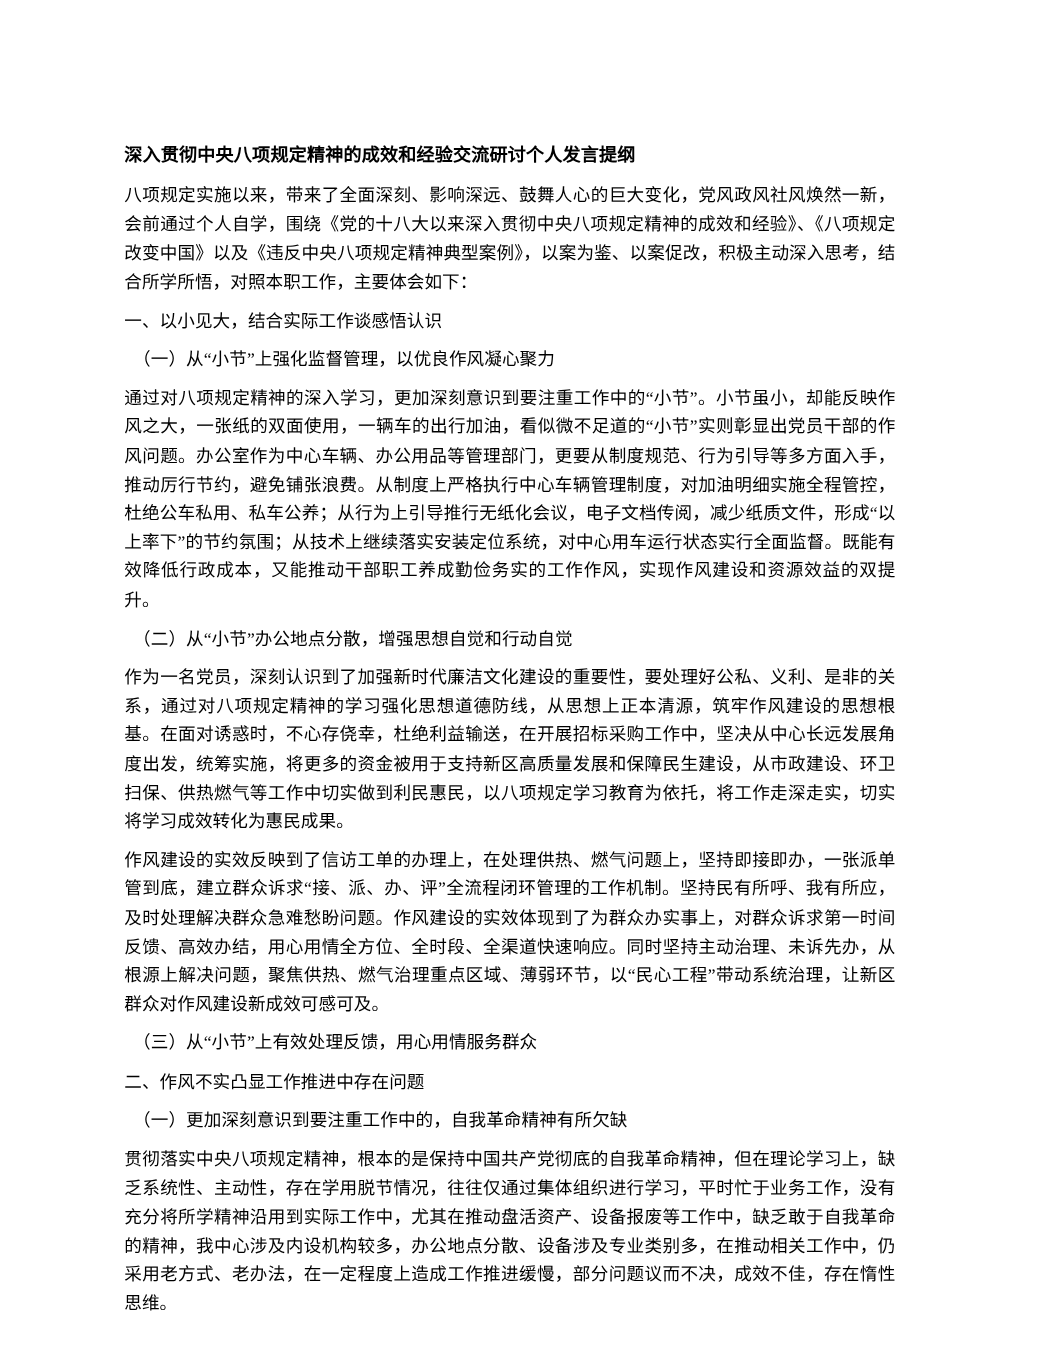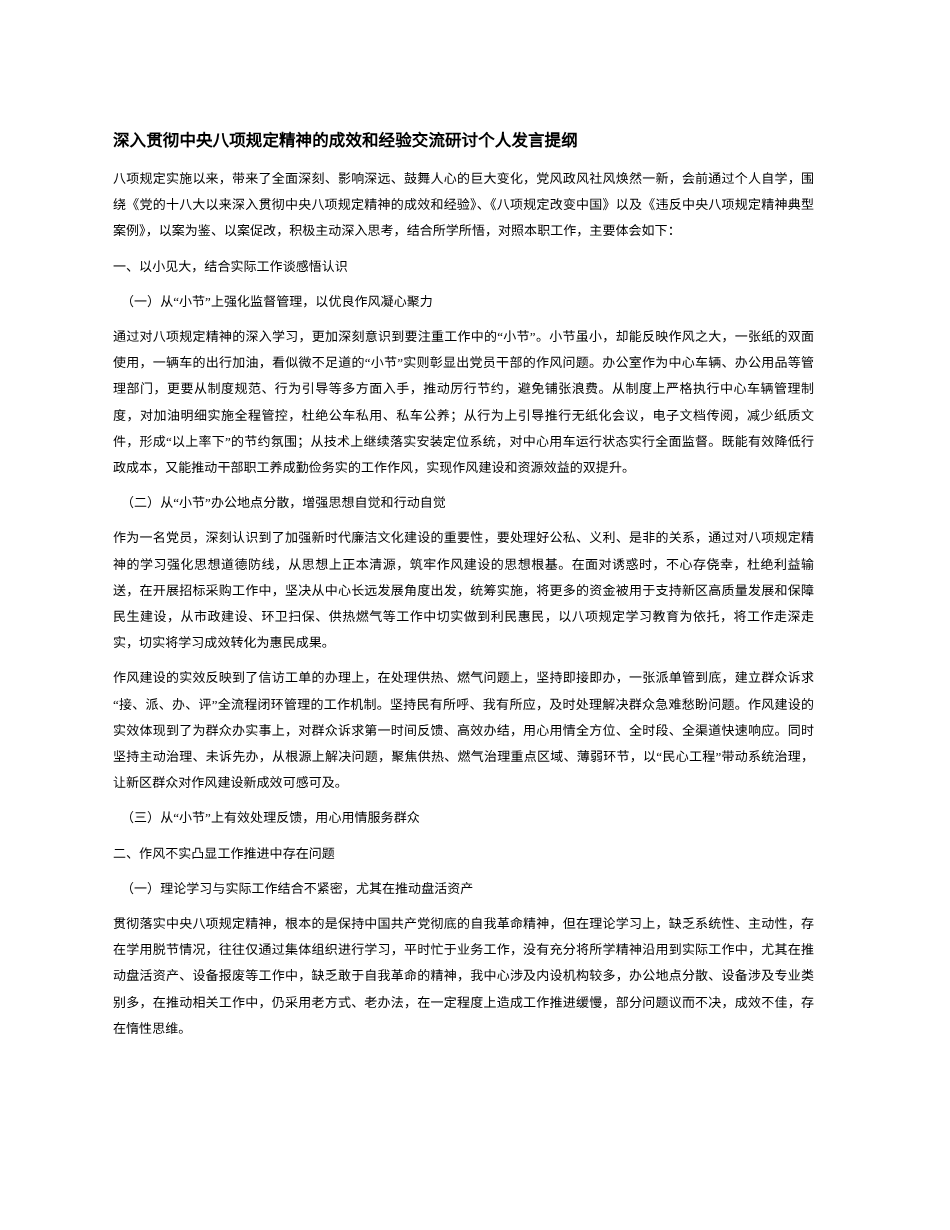--- a/index.html
+++ b/index.html
@@ -25,21 +25,21 @@
   }
   .doc-title {
     font-size: 16.5px;
     font-weight: bold;
     line-height: 26px;
     margin: 0 0 12px 0;
     text-align: left;
     letter-spacing: 0.1px;
   }
   .para {
-    font-size: 13px;
+    font-size: 16px;
     line-height: 26.2px;
     margin: 0 12px 9px 0;
     text-align: justify;
     text-justify: inter-ideograph;
     letter-spacing: 0.05px;
   }
   .para.heading-l1 {
     text-indent: 0;
   }
   .para.heading-l2 {
@@ -60,16 +60,16 @@
   <div id="doc-body">
       <p class="para body">八项规定实施以来，带来了全面深刻、影响深远、鼓舞人心的巨大变化，党风政风社风焕然一新，会前通过个人自学，围绕《党的十八大以来深入贯彻中央八项规定精神的成效和经验》、《八项规定改变中国》以及《违反中央八项规定精神典型案例》，以案为鉴、以案促改，积极主动深入思考，结合所学所悟，对照本职工作，主要体会如下：</p>
       <p class="para heading-l1">一、以小见大，结合实际工作谈感悟认识</p>
       <p class="para heading-l2">（一）从“小节”上强化监督管理，以优良作风凝心聚力</p>
       <p class="para body">通过对八项规定精神的深入学习，更加深刻意识到要注重工作中的“小节”。小节虽小，却能反映作风之大，一张纸的双面使用，一辆车的出行加油，看似微不足道的“小节”实则彰显出党员干部的作风问题。办公室作为中心车辆、办公用品等管理部门，更要从制度规范、行为引导等多方面入手，推动厉行节约，避免铺张浪费。从制度上严格执行中心车辆管理制度，对加油明细实施全程管控，杜绝公车私用、私车公养；从行为上引导推行无纸化会议，电子文档传阅，减少纸质文件，形成“以上率下”的节约氛围；从技术上继续落实安装定位系统，对中心用车运行状态实行全面监督。既能有效降低行政成本，又能推动干部职工养成勤俭务实的工作作风，实现作风建设和资源效益的双提升。</p>
       <p class="para heading-l2">（二）从“小节”办公地点分散，增强思想自觉和行动自觉</p>
       <p class="para body">作为一名党员，深刻认识到了加强新时代廉洁文化建设的重要性，要处理好公私、义利、是非的关系，通过对八项规定精神的学习强化思想道德防线，从思想上正本清源，筑牢作风建设的思想根基。在面对诱惑时，不心存侥幸，杜绝利益输送，在开展招标采购工作中，坚决从中心长远发展角度出发，统筹实施，将更多的资金被用于支持新区高质量发展和保障民生建设，从市政建设、环卫扫保、供热燃气等工作中切实做到利民惠民，以八项规定学习教育为依托，将工作走深走实，切实将学习成效转化为惠民成果。</p>
       <p class="para body">作风建设的实效反映到了信访工单的办理上，在处理供热、燃气问题上，坚持即接即办，一张派单管到底，建立群众诉求“接、派、办、评”全流程闭环管理的工作机制。坚持民有所呼、我有所应，及时处理解决群众急难愁盼问题。作风建设的实效体现到了为群众办实事上，对群众诉求第一时间反馈、高效办结，用心用情全方位、全时段、全渠道快速响应。同时坚持主动治理、未诉先办，从根源上解决问题，聚焦供热、燃气治理重点区域、薄弱环节，以“民心工程”带动系统治理，让新区群众对作风建设新成效可感可及。</p>
       <p class="para heading-l2">（三）从“小节”上有效处理反馈，用心用情服务群众</p>
       <p class="para heading-l1">二、作风不实凸显工作推进中存在问题</p>
-      <p class="para heading-l2">（一）理论学习与实际工作结合不紧密，尤其在推动盘活资产</p>
+      <p class="para heading-l2">（一）更加深刻意识到要注重工作中的，自我革命精神有所欠缺</p>
       <p class="para body">贯彻落实中央八项规定精神，根本的是保持中国共产党彻底的自我革命精神，但在理论学习上，缺乏系统性、主动性，存在学用脱节情况，往往仅通过集体组织进行学习，平时忙于业务工作，没有充分将所学精神沿用到实际工作中，尤其在推动盘活资产、设备报废等工作中，缺乏敢于自我革命的精神，我中心涉及内设机构较多，办公地点分散、设备涉及专业类别多，在推动相关工作中，仍采用老方式、老办法，在一定程度上造成工作推进缓慢，部分问题议而不决，成效不佳，存在惰性思维。</p>
     </div>
 </div>
 
 </body></html>

